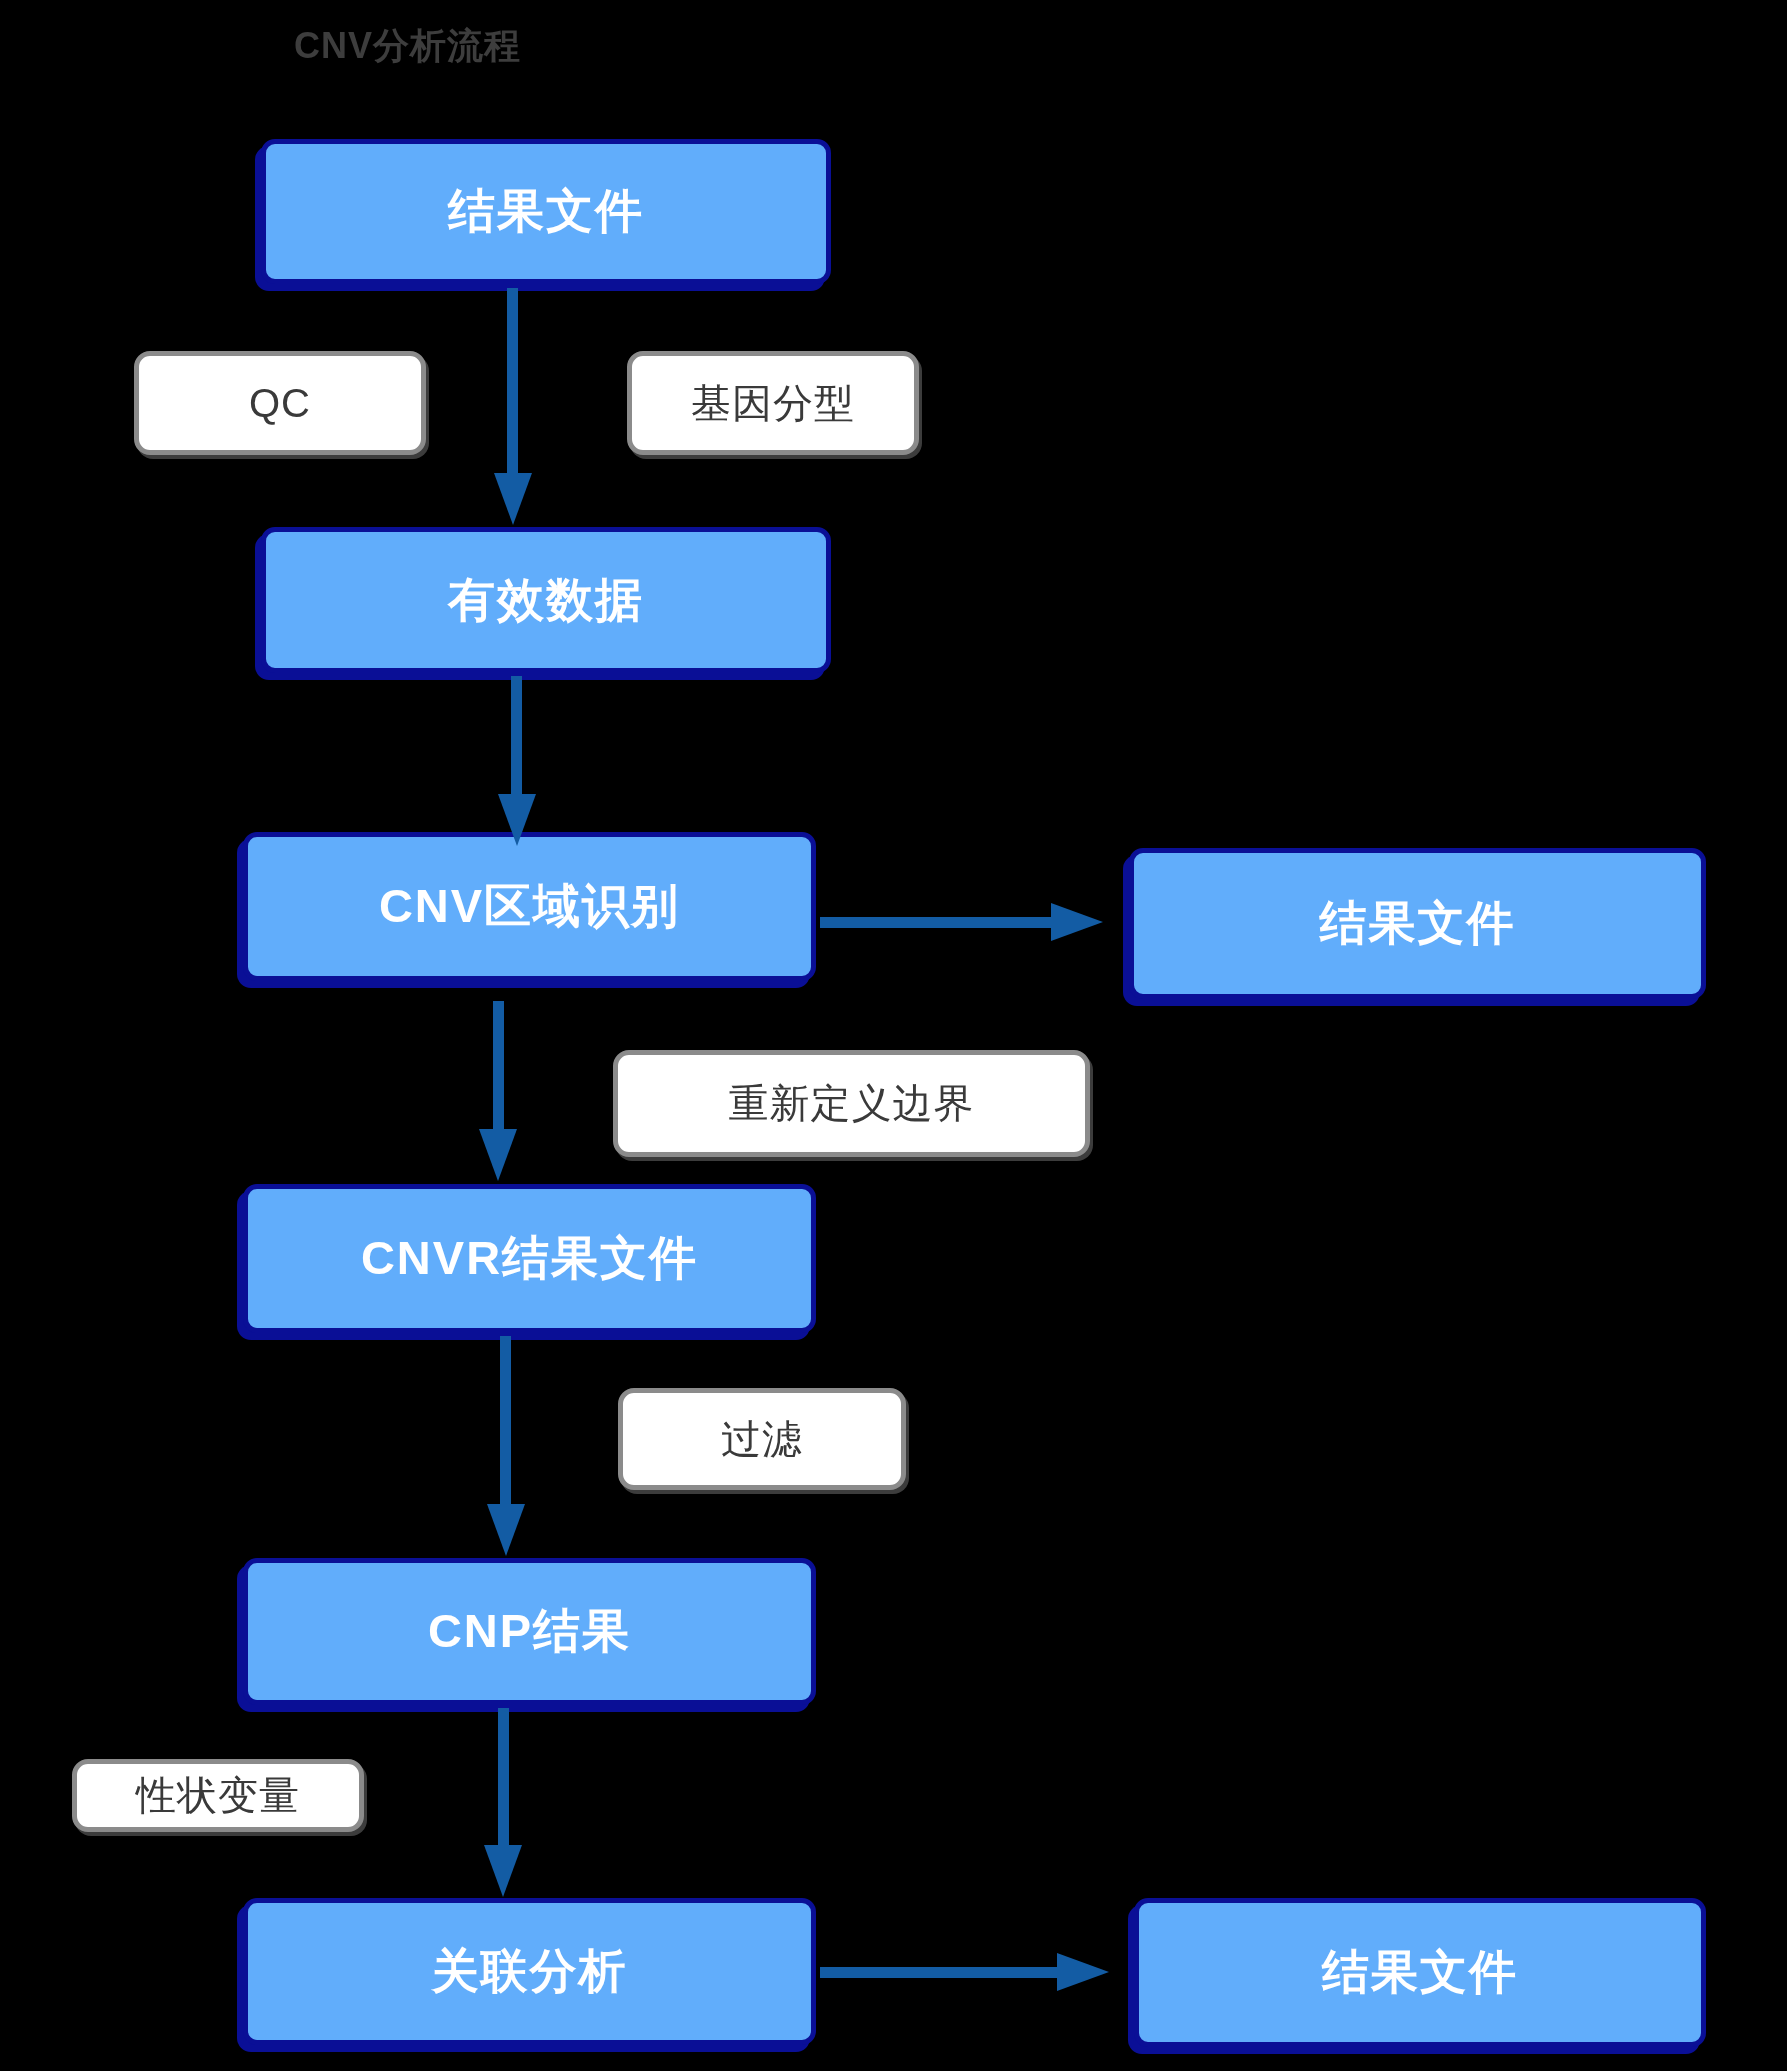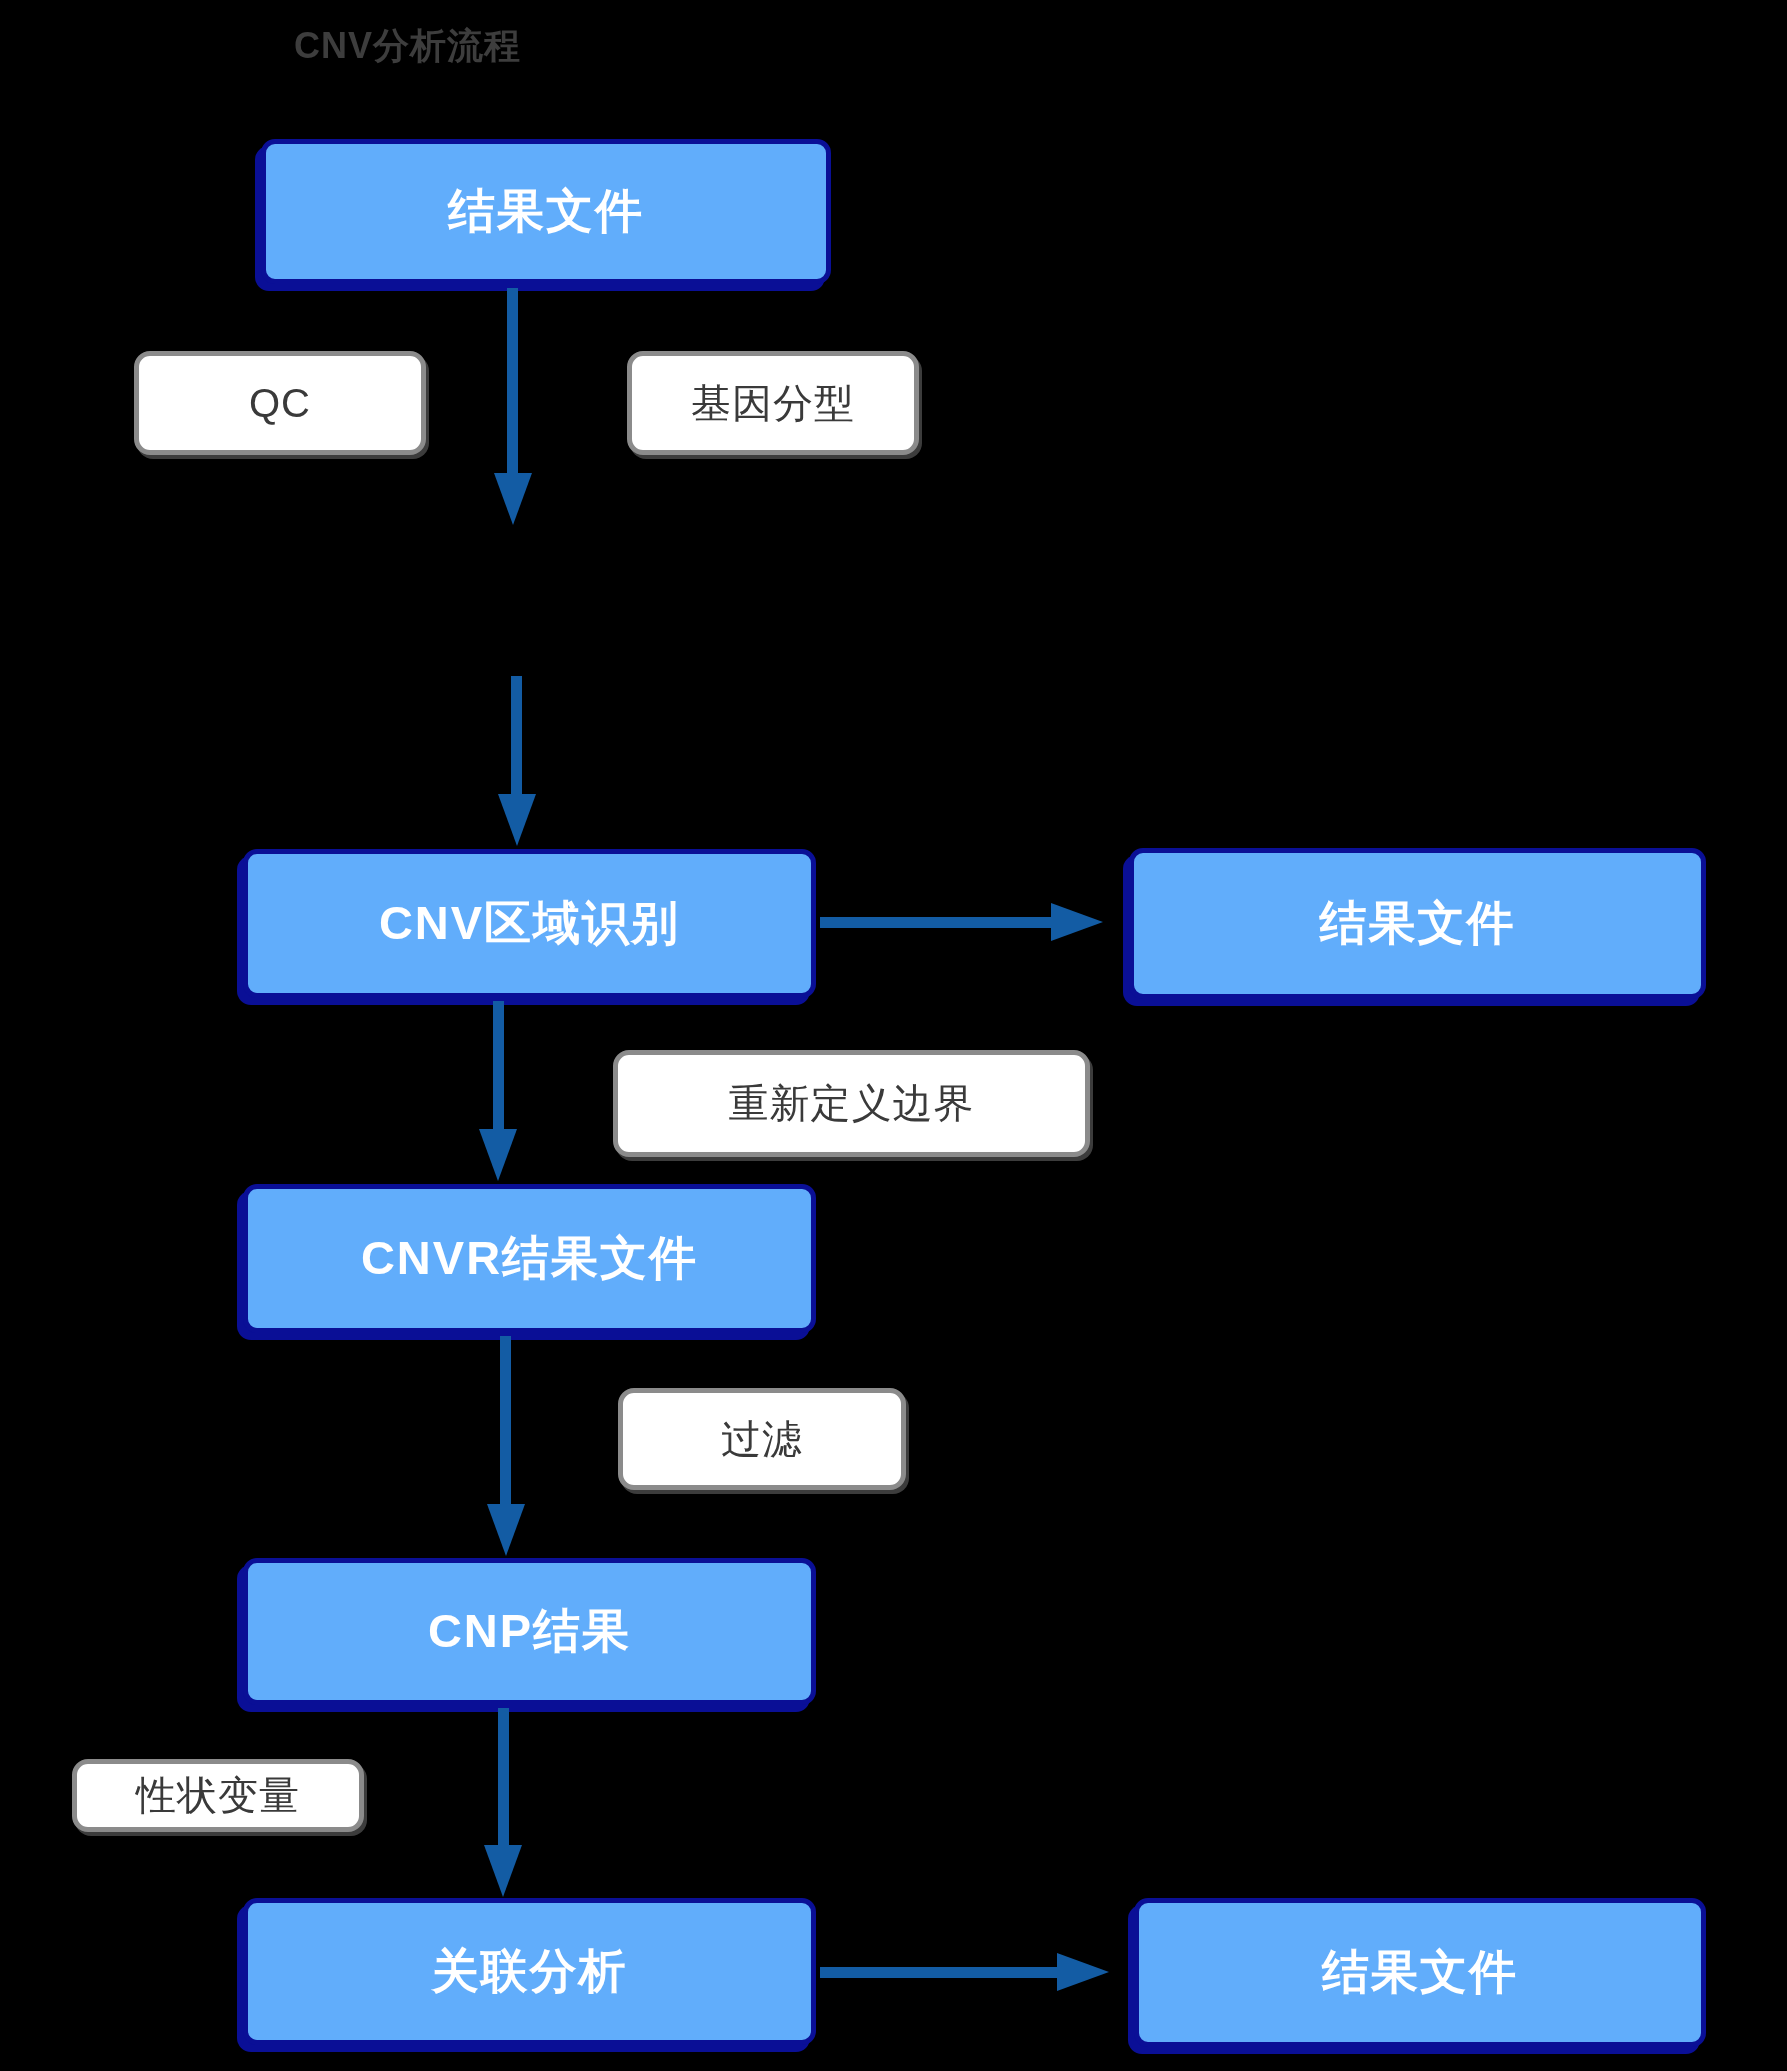--- a/index.html
+++ b/index.html
@@ -73,21 +73,21 @@
   .ah-right{
     position:absolute;width:0;height:0;
     border-top:19px solid transparent;
     border-bottom:19px solid transparent;
     border-left:52px solid var(--arrow);
   }
 
   
   #node-raw           {left:261px;  top:139px;  width:570px; height:145px;}
   #node-valid         {left:261px;  top:527px;  width:570px; height:146px;}
-  #node-cnv-region    {left:243px;  top:849px;  width:573px; height:149px;text-align:right;}
+  #node-cnv-region    {left:243px;  top:832px;  width:573px; height:149px;text-align:right;}
   #node-result-top    {left:1129px; top:848px;  width:577px; height:151px;}
   #node-cnvr          {left:243px;  top:1184px; width:573px; height:149px;}
   #node-cnp           {left:243px;  top:1558px; width:573px; height:147px;}
   #node-assoc         {left:243px;  top:1898px; width:573px; height:147px;}
   #node-result-bottom {left:1134px; top:1898px; width:572px; height:149px;}
 
   
   #step-qc        {left:134px; top:351px;  width:292px; height:104px;}
   #step-genotype  {left:627px; top:351px;  width:292px; height:104px;}
   #step-redefine  {left:613px; top:1050px; width:477px; height:107px;}
@@ -105,20 +105,23 @@
 </style>
 </head>
 <body>
 
 <div id="canvas">
 
   <div class="title">CNV分析流程</div>
 
   <div class="node" id="node-raw">
     <span>结果文件</span>
+  </div>
+  <div class="node" id="node-valid">
+    <span>有效数据</span>
   </div>
   <div class="node" id="node-cnv-region">
     <span>CNV区域识别</span>
   </div>
   <div class="node" id="node-result-top">
     <span>结果文件</span>
   </div>
   <div class="node" id="node-cnvr">
     <span>CNVR结果文件</span>
   </div>

